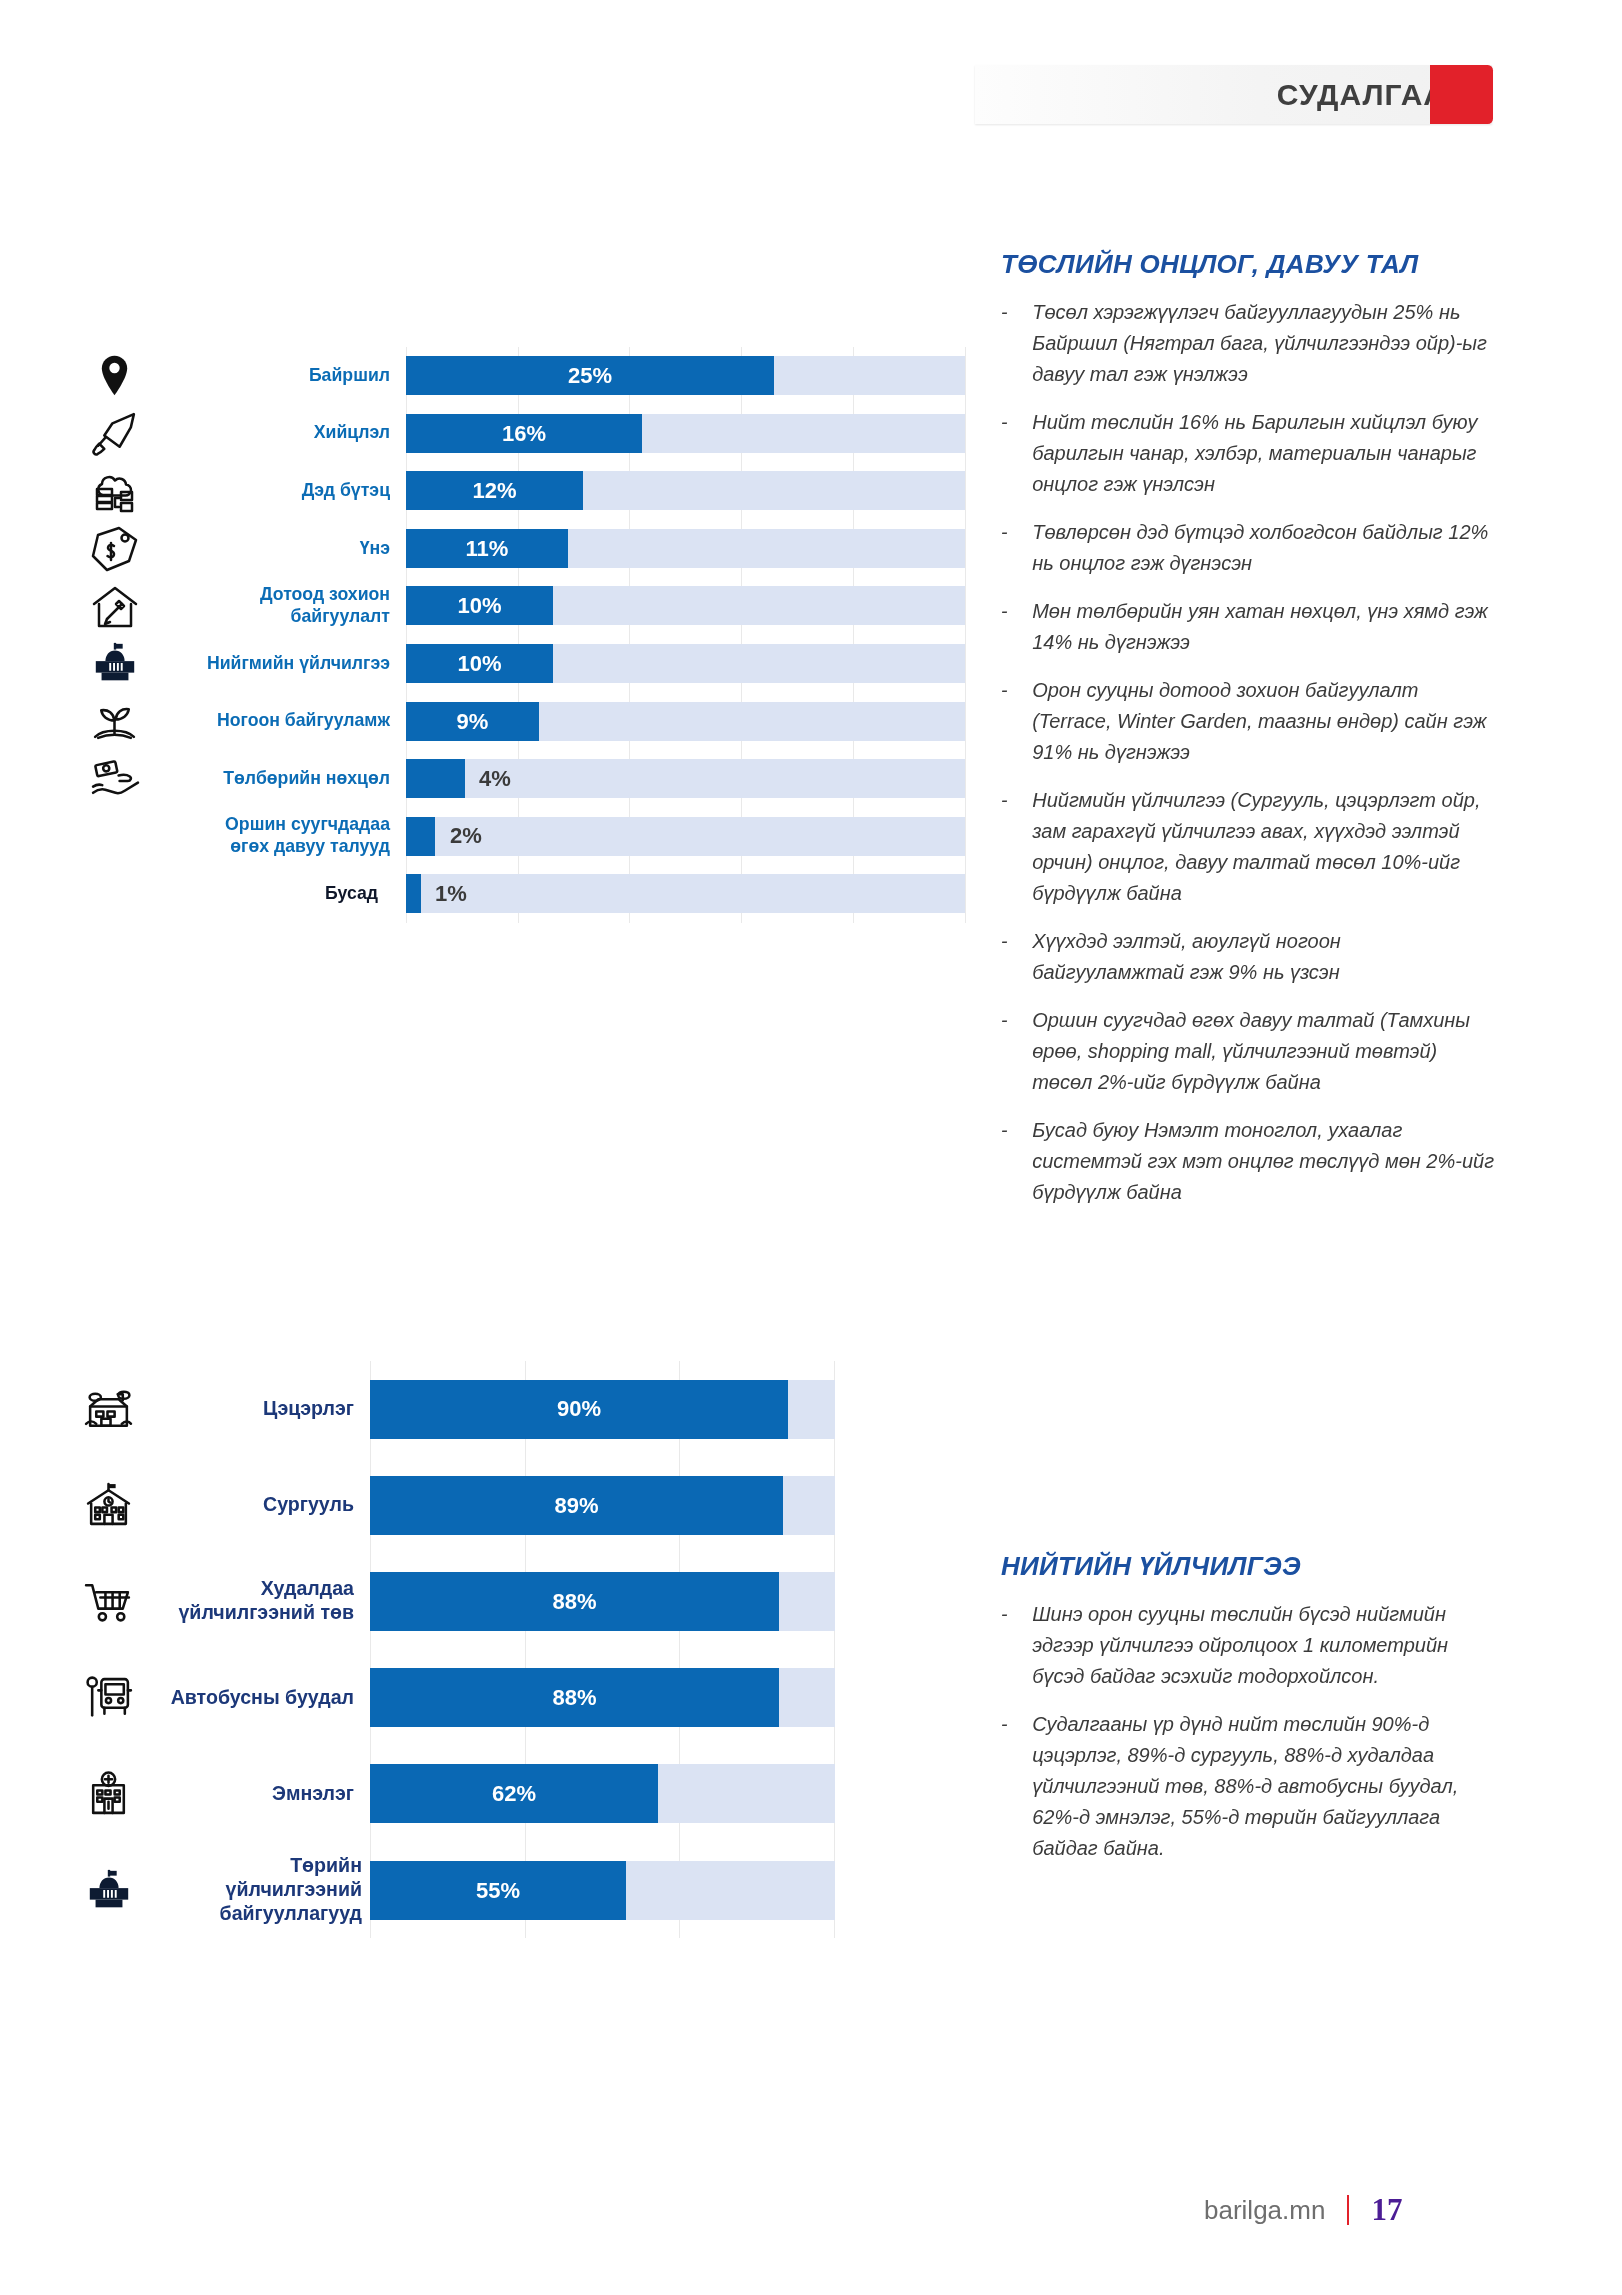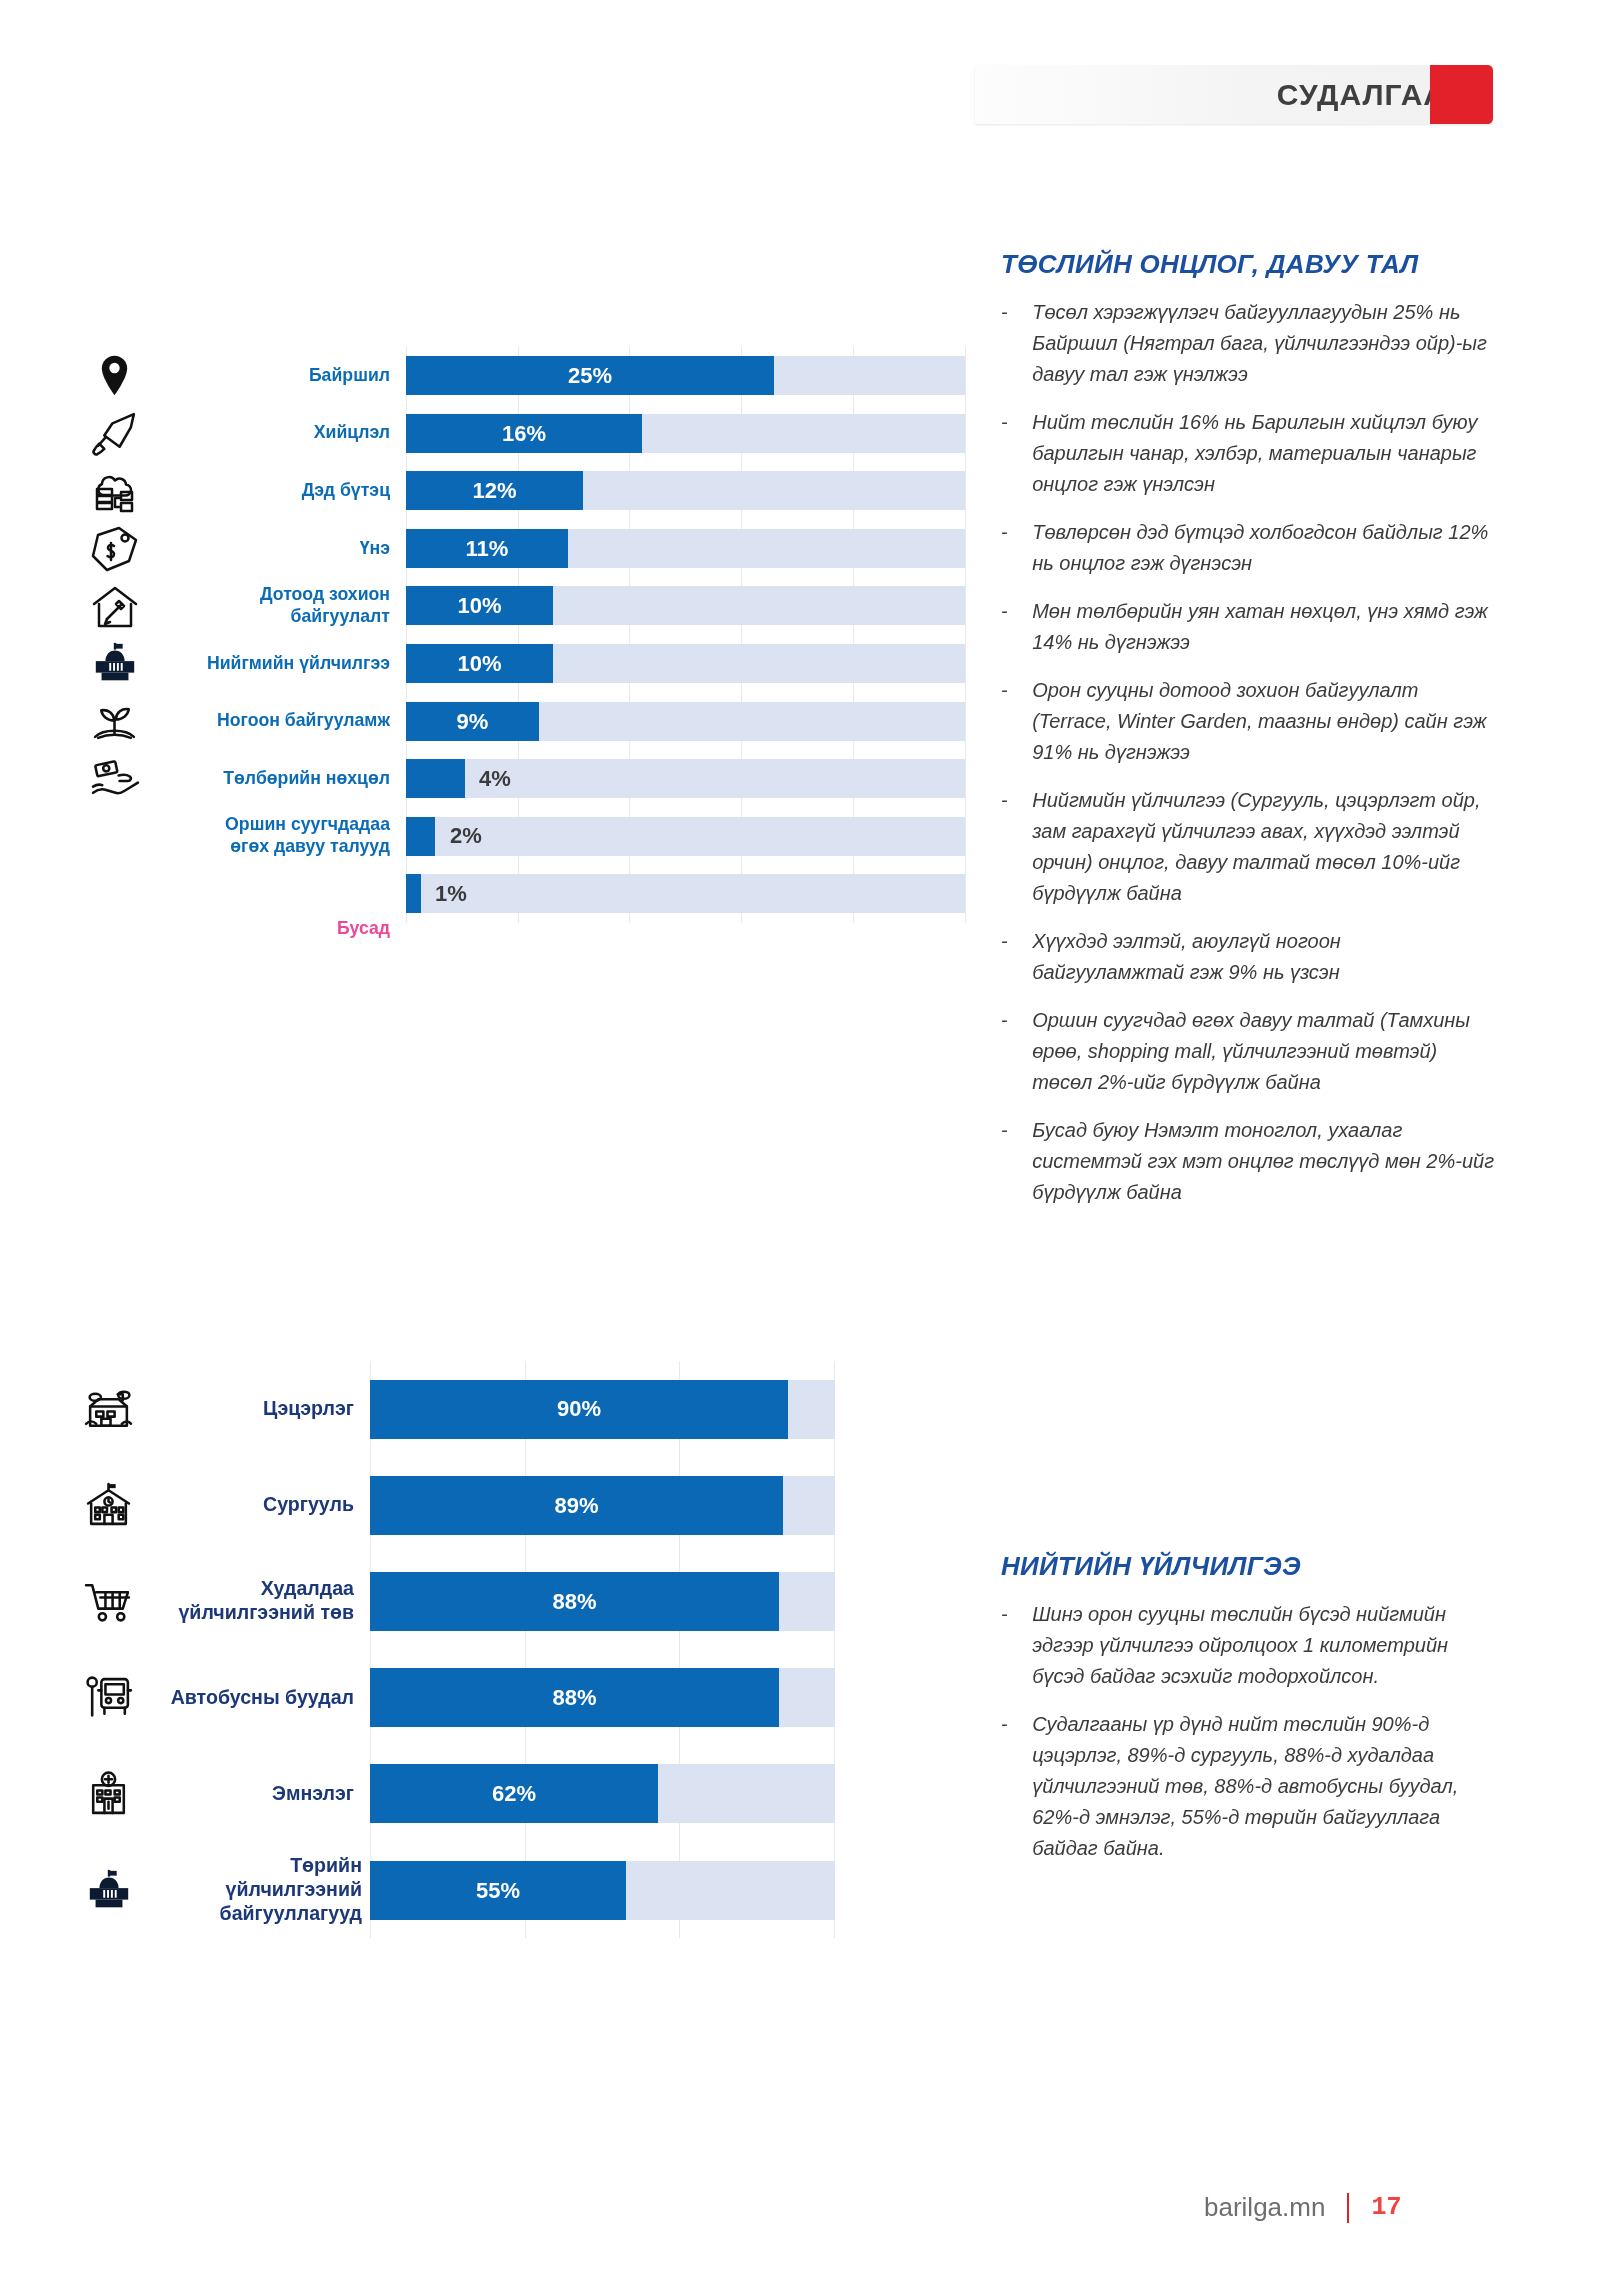--- a/index.html
+++ b/index.html
@@ -52,21 +52,21 @@
   }
   .track{ position:absolute; background:#dbe3f3; }
   .fill{ position:absolute; background:#0a68b4; display:flex; align-items:center; justify-content:center; }
   .valin{ color:#ffffff; font-weight:bold; font-family:"Liberation Sans",sans-serif; }
   .valout{ position:absolute; color:#3b3b3b; font-weight:bold; font-family:"Liberation Sans",sans-serif; }
   .gridline{ position:absolute; width:1.3px; background:#e9e9e9; }
   
   .footer{ position:absolute; left:1204px; top:2192px; display:flex; align-items:center; gap:22px; }
   .f-site{ font-size:26px; color:#6e6e6e; font-family:"Liberation Sans",sans-serif; }
   .f-sep{ width:2px; height:30px; background:#e2212a; }
-  .f-page{ font-size:25px; font-weight:bold; color:#ef4444; font-family:Liberation Mono, monospace; }
+  .f-page{ font-size:31px; font-weight:bold; color:#4c1d95; font-family:Liberation Serif, serif; }
 </style>
 </head>
 <body>
 
 <div class="header-band">
   <span class="header-title">СУДАЛГАА</span>
 </div>
 <div class="header-red"></div>
 
 <div class="chart" id="chart1" style="left:0px; top:347px; width:982px; height:864px;">
@@ -189,21 +189,21 @@
     <div class="ricon" style="left: 85px; top: 460px; width: 59px; height: 59px;">
       <svg viewBox="0 0 100 100" width="0.7" height="0.7"></svg>
     </div>
     <div class="rlabel" style="left: 196px; width: 194px; font-size: 17.7px; color: rgb(11, 108, 181); top: 489px; transform: translateY(-50%);">Оршин суугчдадаа өгөх давуу талууд</div>
     <div class="track" style="left: 406px; top: 470px; width: 559px; height: 39px;"></div>
     <div class="fill" style="left: 406px; top: 470px; width: 29.4px; height: 39px;"></div>
     <div class="valout" style="font-size: 22px; left: 450px; top: 489px; transform: translateY(-50%);">2%</div>
     <div class="ricon" style="left: 85px; top: 518px; width: 59px; height: 59px;">
       <svg viewBox="0 0 100 100" width="0.7" height="0.7"></svg>
     </div>
-    <div class="rlabel" style="left: 196px; width: 194px; font-size: 17.7px; color: #ec4899; top: 547px; transform: translateY(-50%); margin-top: 35px;">Бусад</div>
+    <div class="rlabel" style="left: 184px; width: 194px; font-size: 17.7px; color: #0f172a; top: 547px; transform: translateY(-50%);">Бусад</div>
     <div class="track" style="left: 406px; top: 527px; width: 559px; height: 39px;"></div>
     <div class="fill" style="left: 406px; top: 527px; width: 14.7px; height: 39px;"></div>
     <div class="valout" style="font-size: 22px; left: 435px; top: 547px; transform: translateY(-50%);">1%</div>
   </div>
 
 <div class="chart" id="chart2" style="left:0px; top:1361px; width:851px; height:720px;">
     <div class="gridline" style="left: 370px; top: 0px; height: 577px;"></div>
     <div class="gridline" style="left: 525px; top: 0px; height: 577px;"></div>
     <div class="gridline" style="left: 679px; top: 0px; height: 577px;"></div>
     <div class="gridline" style="left: 834px; top: 0px; height: 577px;"></div>

